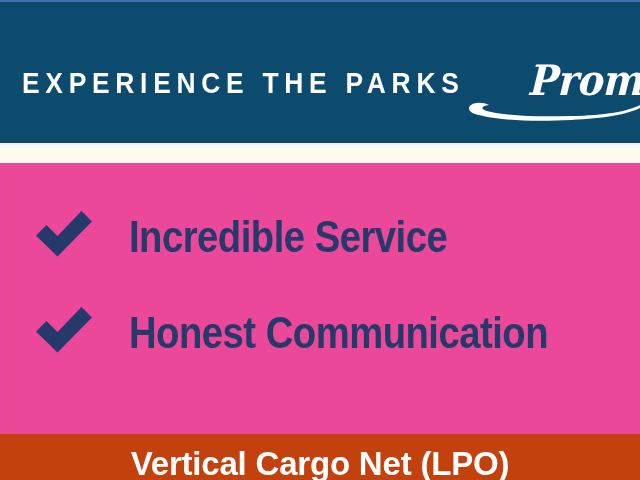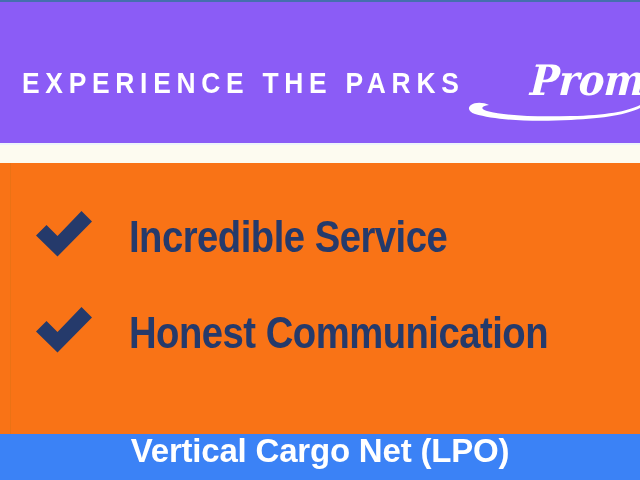--- a/index.html
+++ b/index.html
@@ -19,21 +19,21 @@
     background: #fdfcf3;
   }
 
   
   .header-band {
     position: absolute;
     left: 0;
     top: 0;
     width: 640px;
     height: 143px;
-    background: #8b5cf6;
+    background: #0c4a6e;
     overflow: hidden;
   }
   .header-topline {
     position: absolute;
     left: 0;
     top: 0;
     width: 640px;
     height: 2px;
     background: #456fae;
   }
@@ -101,21 +101,21 @@
     background: #eef4fb;
   }
 
   
   .promise-panel {
     position: absolute;
     left: 0;
     top: 163px;
     width: 640px;
     height: 305px;
-    background: #f97316;
+    background: #ec4899;
     overflow: hidden;
     text-align: right;
   }
   .panel-seam {
     position: absolute;
     left: 10px;
     top: 0;
     width: 1px;
     height: 271px;
     background: rgba(160, 110, 20, 0.16);
@@ -159,23 +159,23 @@
     white-space: nowrap;
   }
 
   
   .caption-bar {
     position: absolute;
     left: 0;
     top: 434px;
     width: 640px;
     height: 46px;
-    background: #3b82f6;
-    display: flex;
-    align-items: flex-start;
+    background: #c2410c;
+    display: flex;
+    align-items: flex-end;
     justify-content: center;
   }
   .caption-topline {
     position: absolute;
     left: 0;
     top: 434px;
     width: 640px;
     height: 2px;
     background: #6b88bb;
   }

